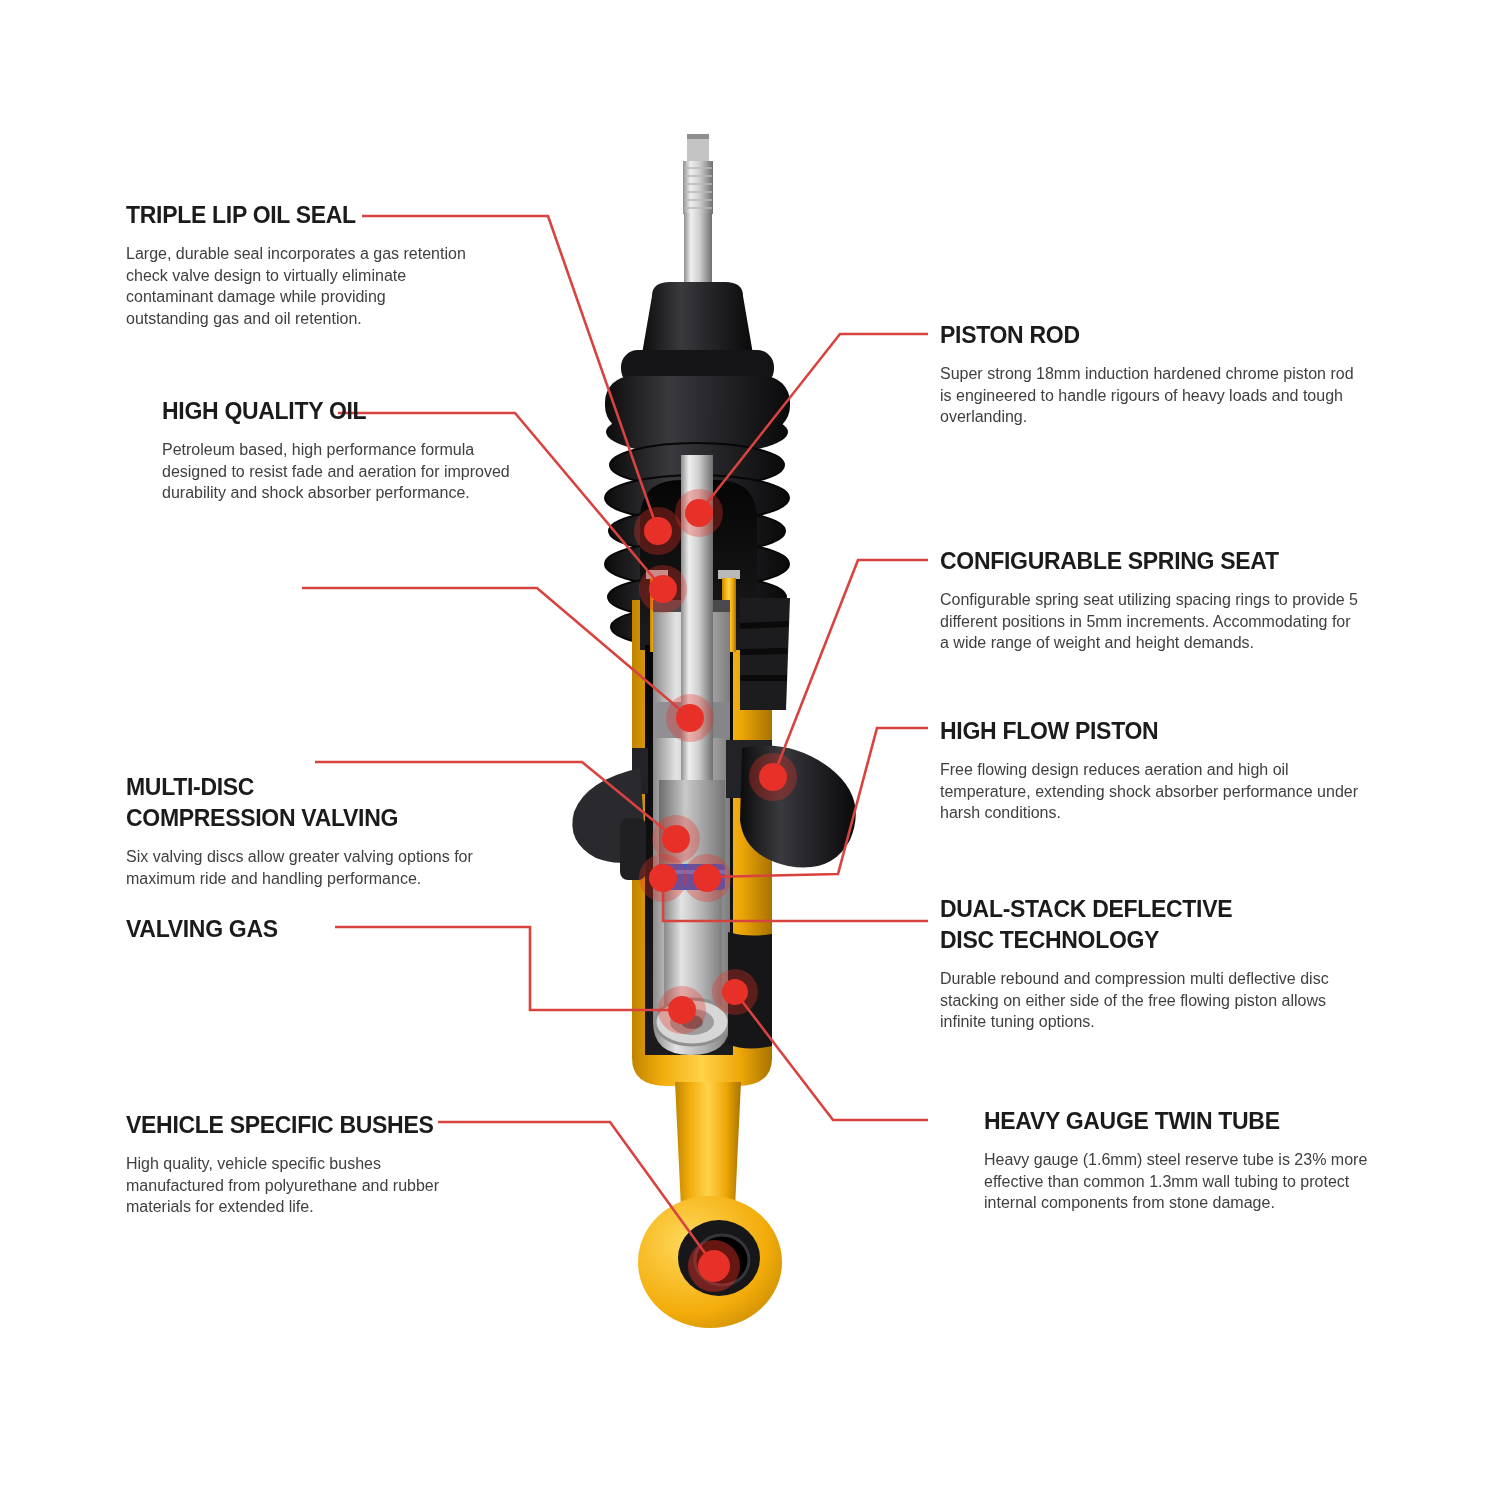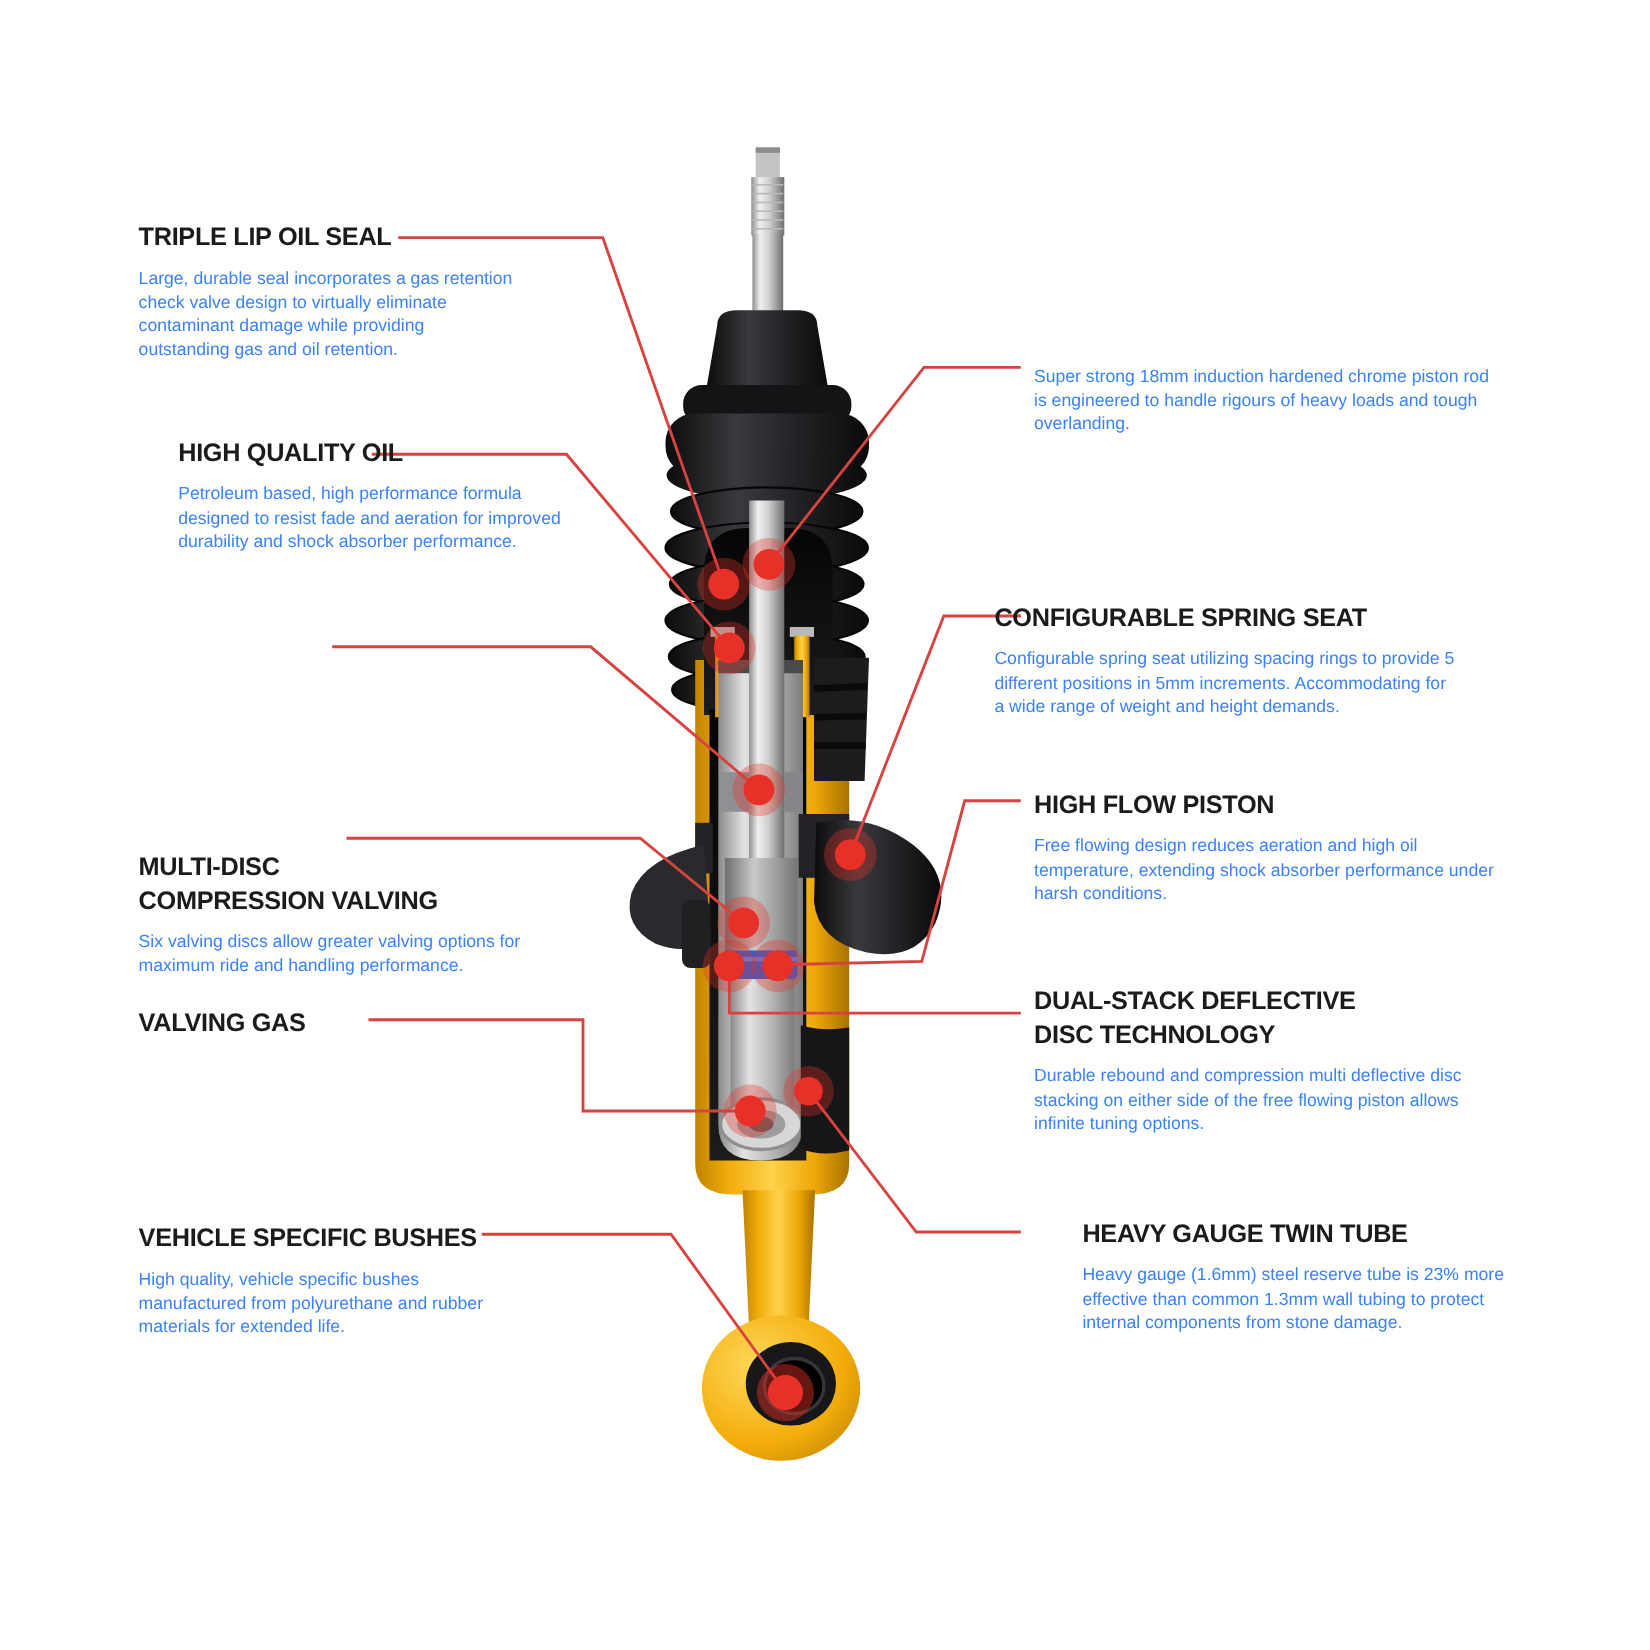--- a/index.html
+++ b/index.html
@@ -17,21 +17,21 @@
     font-size:23px;
     font-weight:bold;
     color:#1b1b1b;
     letter-spacing:-0.3px;
     line-height:31px;
     white-space:pre-line;
   }
   .callout p{
     margin:12px 0 0 0;
     font-size:16px;
-    color:#3b82f6;
+    color:#404040;
     line-height:21.5px;
     white-space:pre-line;
   }
   .col-left{width:420px;}
   .col-right{width:460px;}
 </style>
 </head>
 <body>
 
 <div class="canvas">
@@ -266,26 +266,27 @@
   </div>
 
   <div class="callout col-left" style="left:126px; top:1110px;">
     <h3>VEHICLE SPECIFIC BUSHES</h3>
     <p>High quality, vehicle specific bushes
 manufactured from polyurethane and rubber
 materials for extended life.</p>
   </div>
 
   <div class="callout col-right" style="left:940px; top:320px;">
+    <h3>PISTON ROD</h3>
     <p>Super strong 18mm induction hardened chrome piston rod
 is engineered to handle rigours of heavy loads and tough
 overlanding.</p>
   </div>
 
-  <div class="callout col-right" style="left:904px; top:546px;">
+  <div class="callout col-right" style="left:940px; top:546px;">
     <h3>CONFIGURABLE SPRING SEAT</h3>
     <p>Configurable spring seat utilizing spacing rings to provide 5
 different positions in 5mm increments. Accommodating for
 a wide range of weight and height demands.</p>
   </div>
 
   <div class="callout col-right" style="left:940px; top:894px;">
     <h3>DUAL-STACK DEFLECTIVE
 DISC TECHNOLOGY</h3>
     <p>Durable rebound and compression multi deflective disc

